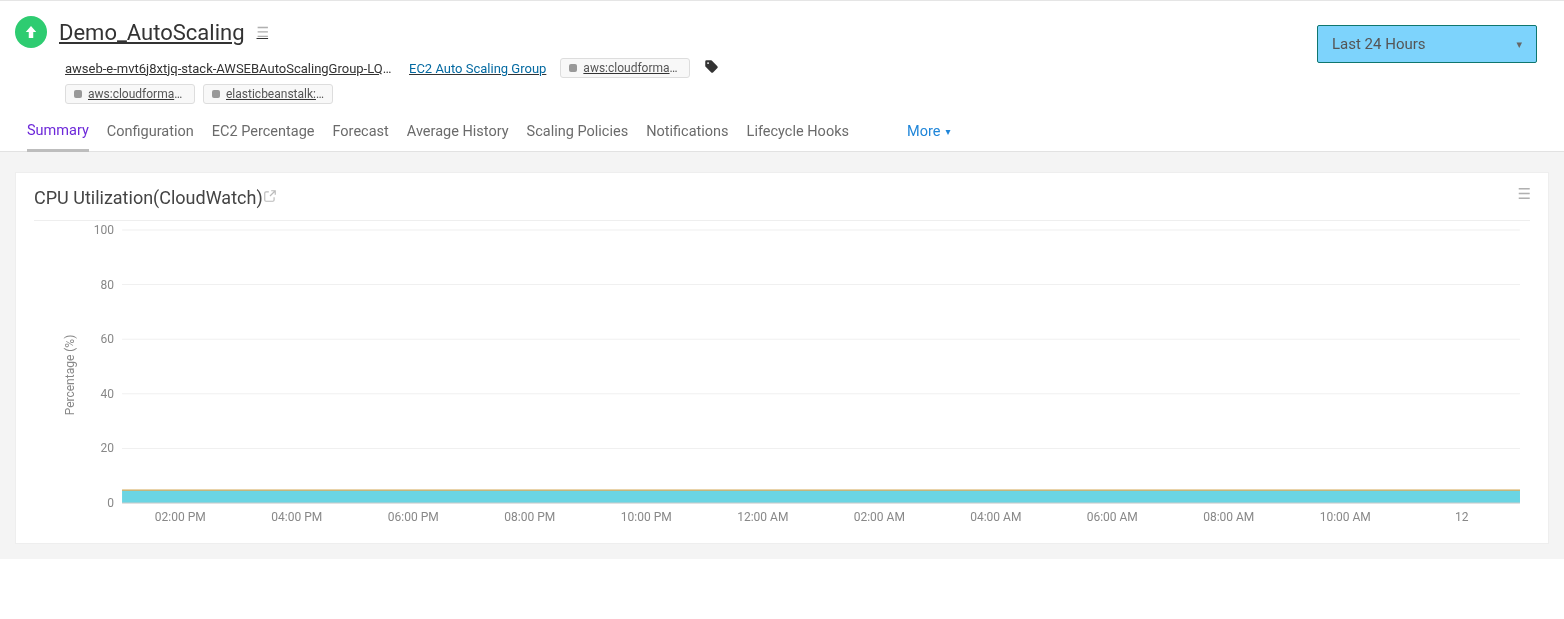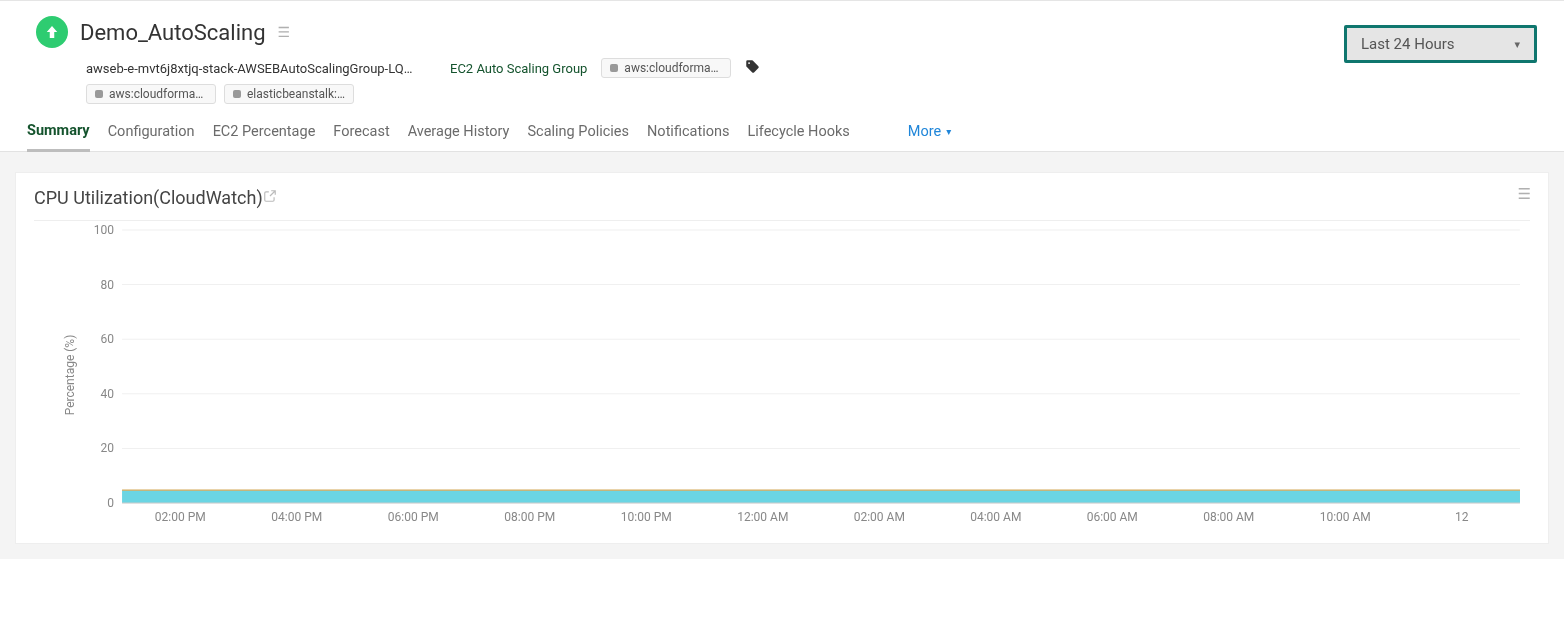--- a/index.html
+++ b/index.html
@@ -8,22 +8,23 @@
     font-family: -apple-system, BlinkMacSystemFont, "Segoe UI", Roboto, "Helvetica Neue", Arial, sans-serif;
     background: #fff;
     color: #333;
     font-size: 14px;
   }
   .outer {
     width: 1564px;
     border-top: 1px solid #e5e5e5;
   }
   .header {
-    padding: 15px 27px 0 36px;
+    padding: 15px 27px 0 15px;
     position: relative;
+    text-decoration: underline;
   }
   .title-row {
     display: flex;
     align-items: center;
     gap: 12px;
   }
   .status-badge {
     width: 32px; height: 32px;
     border-radius: 50%;
     background: #2ecc71;
@@ -39,44 +40,44 @@
   .title-menu-icon {
     color: #b0b0b0;
     font-size: 14px;
     letter-spacing: -1px;
     line-height: 1;
   }
   .time-range {
     position: absolute;
     right: 27px;
     top: 24px;
-    width: 193px;
+    width: 220px;
     height: 38px;
-    border: 3px solid #0f766e;
+    border: 1px solid #0f766e;
     border-radius: 2px;
     display: flex;
     align-items: center;
     padding: 0 14px;
     font-size: 15px;
     color: #555;
-    background: #e5e5e5;
+    background: #7dd3fc;
     justify-content: space-between;
   }
   .time-range .caret { color: #666; font-size: 11px; }
   .sub-row {
     margin-top: 10px;
     margin-left: 50px;
     display: flex;
     align-items: center;
     gap: 14px;
     flex-wrap: wrap;
     font-size: 13px;
   }
   .sub-text { color: #333; max-width: 330px; white-space: nowrap; overflow: hidden; text-overflow: ellipsis; }
-  .sub-link { color: #14532d; margin-left: 20px; }
+  .sub-link { color: #0369a1; }
   .tag-pill {
     display: inline-flex;
     align-items: center;
     gap: 6px;
     padding: 2px 8px;
     border: 1px solid #ddd;
     border-radius: 3px;
     font-size: 12px;
     color: #555;
     background: #f8f8f8;
@@ -106,22 +107,22 @@
     border-bottom: 1px solid #e2e2e2;
     font-size: 14.5px;
     color: #6b6b6b;
     align-items: center;
   }
   .tab {
     padding: 8px 0 10px 0;
     cursor: pointer;
   }
   .tab.active {
-    color: #14532d;
-    font-weight: 700;
+    color: #6d28d9;
+    font-weight: 400;
     border-bottom: 3px solid #bdbdbd;
     margin-bottom: -1px;
   }
   .tab.more {
     color: #2086d9;
     display: inline-flex;
     align-items: center;
     gap: 5px;
     margin-left: 40px;
   }

